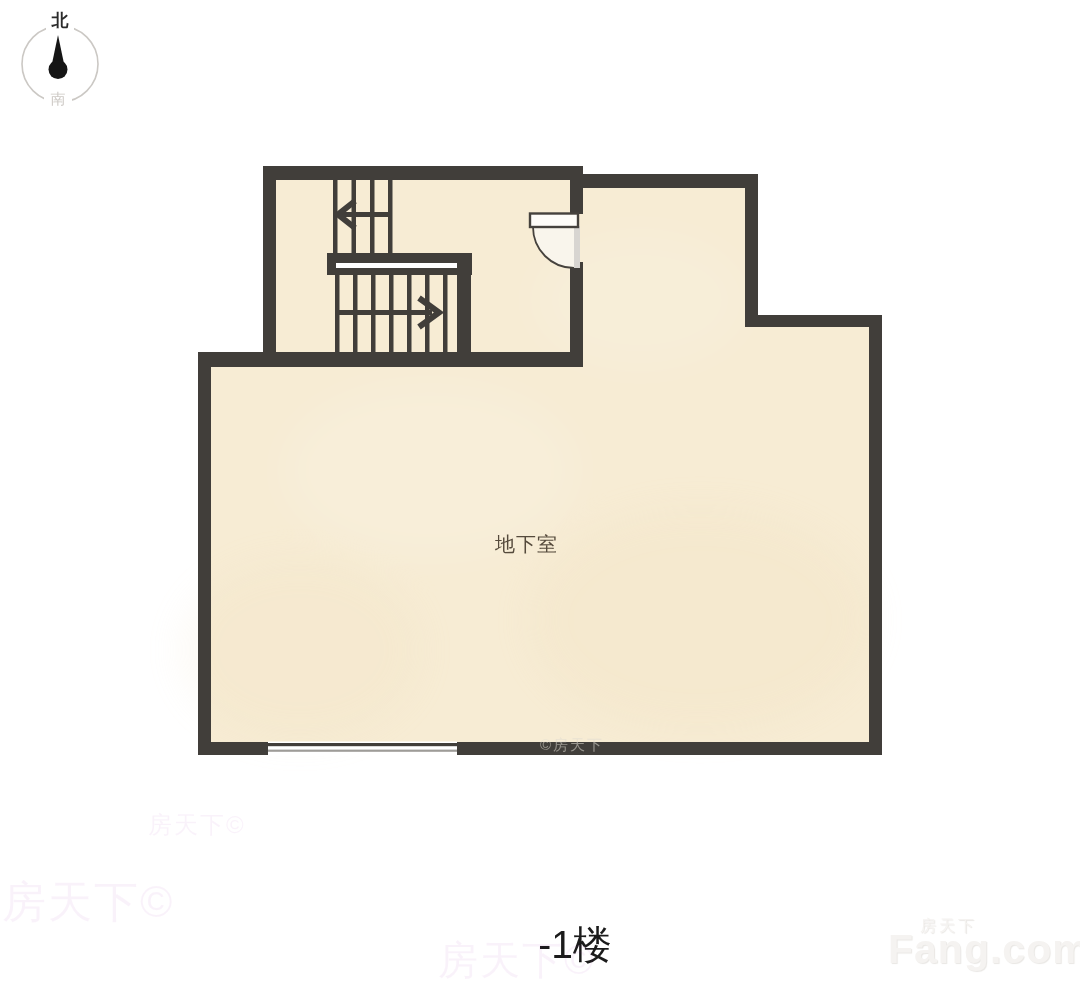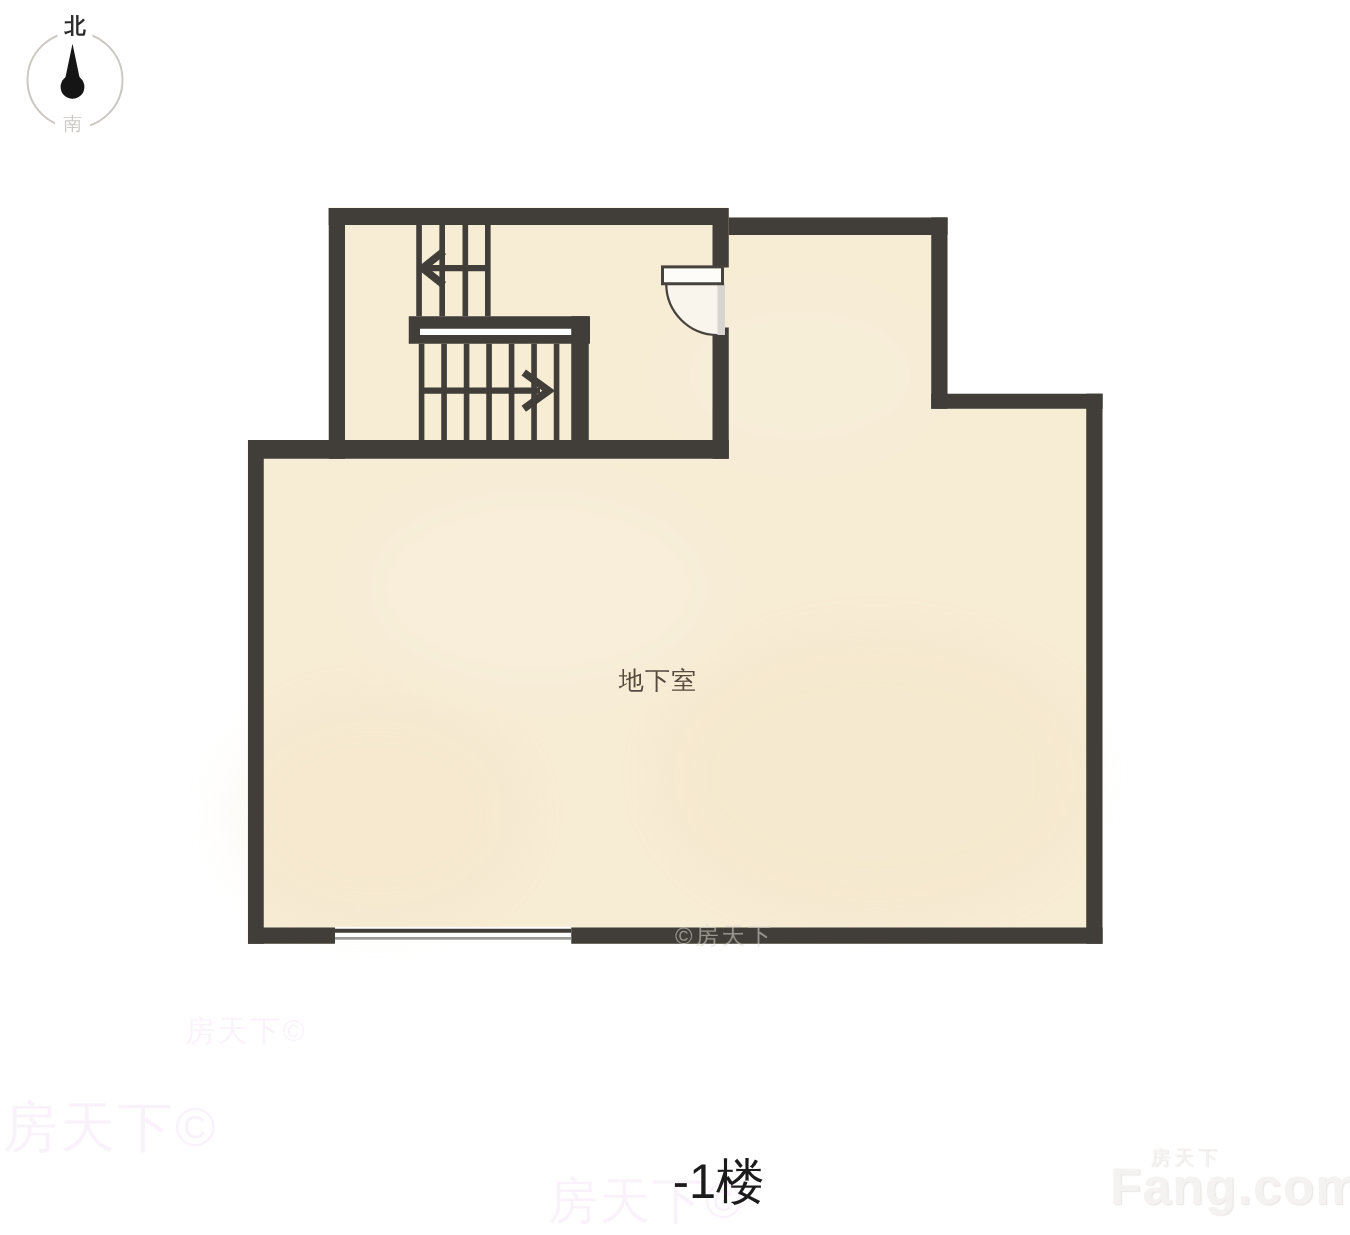--- a/index.html
+++ b/index.html
@@ -22,21 +22,21 @@
   .floor-label{position:absolute;left:495px;top:918px;width:160px;text-align:center;
     font-size:39px;color:var(--floor-label,#1b1b1b);}
 
   
   .fang-wm{position:absolute;left:888px;top:916px;width:192px;height:66px;
     color:var(--watermark,#f5f3f1);}
   .fang-wm .cn{position:absolute;left:32px;top:0;font-size:16px;font-weight:normal;letter-spacing:3px;
     text-shadow:1px 1px 1px #e9e7e4;}
   .fang-wm .en{position:absolute;left:0;top:10px;font-size:41px;font-weight:bold;letter-spacing:1px;
     text-shadow:1px 1px 1px #e9e7e4;}
-  .wall-stamp{position:absolute;left:540px;top:736px;font-size:19px;letter-spacing:2px;
+  .wall-stamp{position:absolute;left:540px;top:736px;font-size:15px;letter-spacing:2px;
     color:rgba(222,218,210,0.55);}
   .ghost{position:absolute;color:#a21caf;opacity:0.05;letter-spacing:2px;margin-top:17px;}
   .ghost.g1{left:2px;top:856px;font-size:44px;}
   .ghost.g2{left:148px;top:792px;font-size:24px;}
   .ghost.g3{left:438px;top:916px;font-size:40px;}
 </style>
 </head>
 <body>
 
 <div class="stage">

